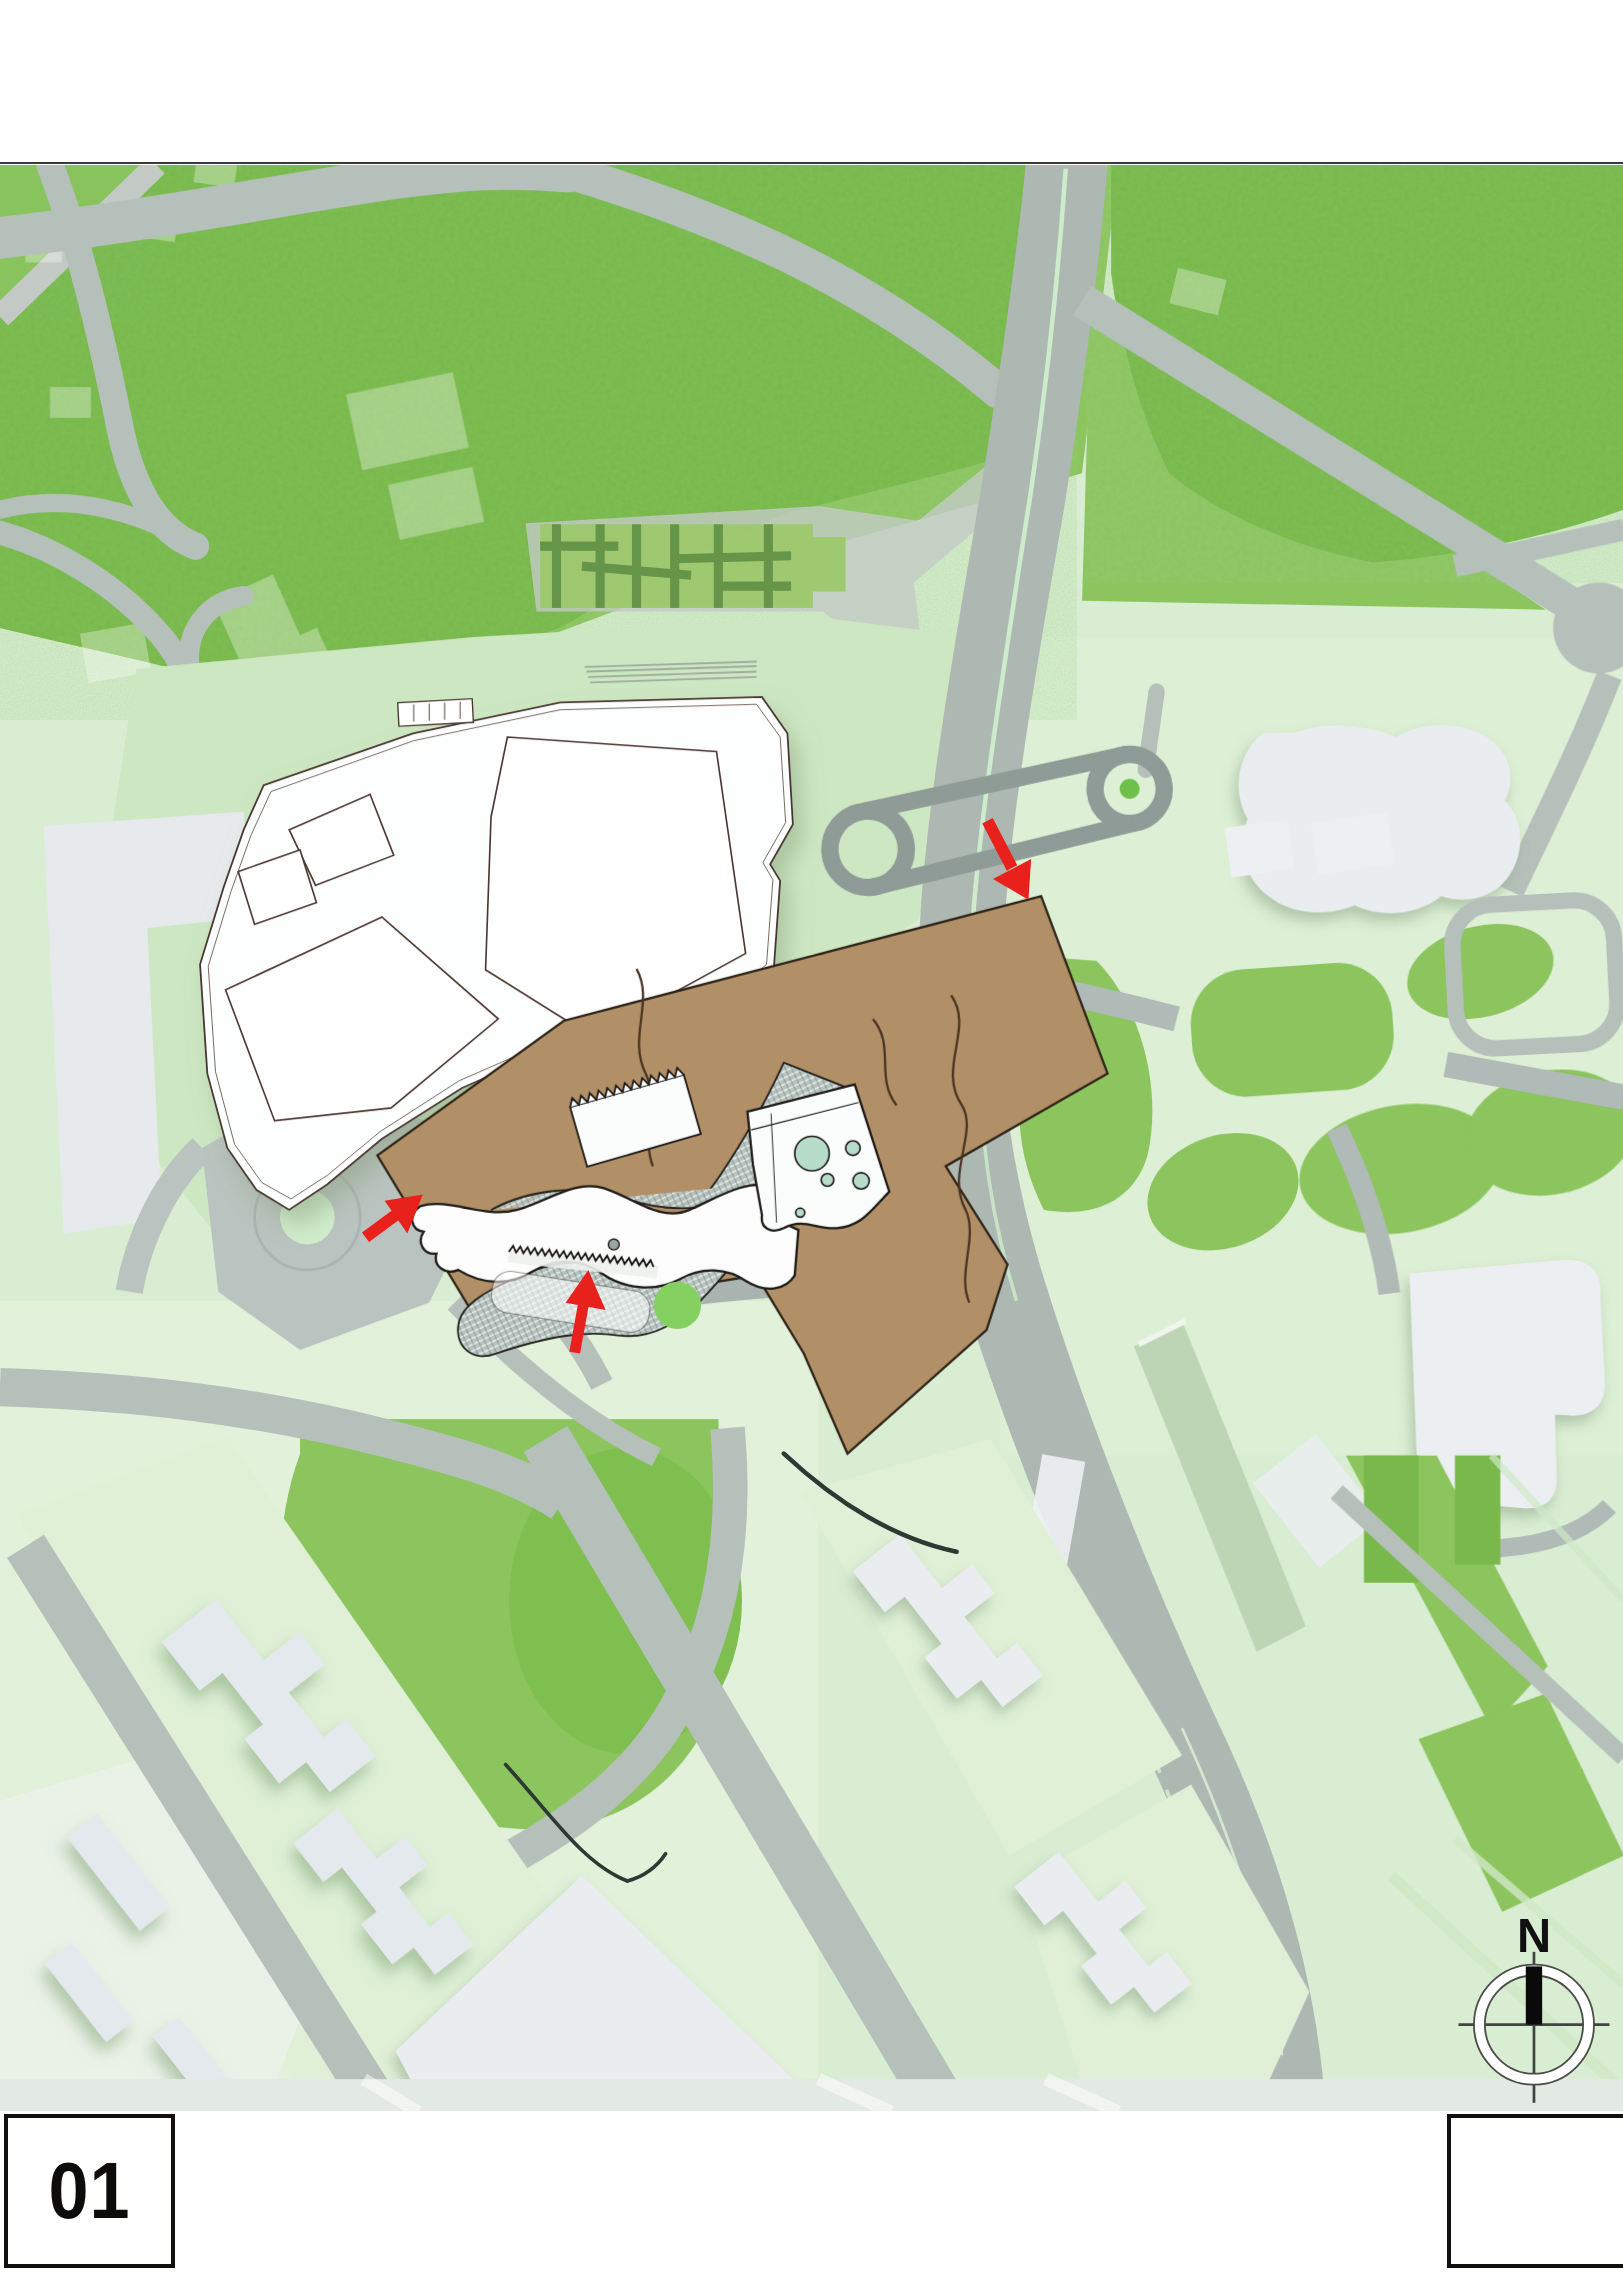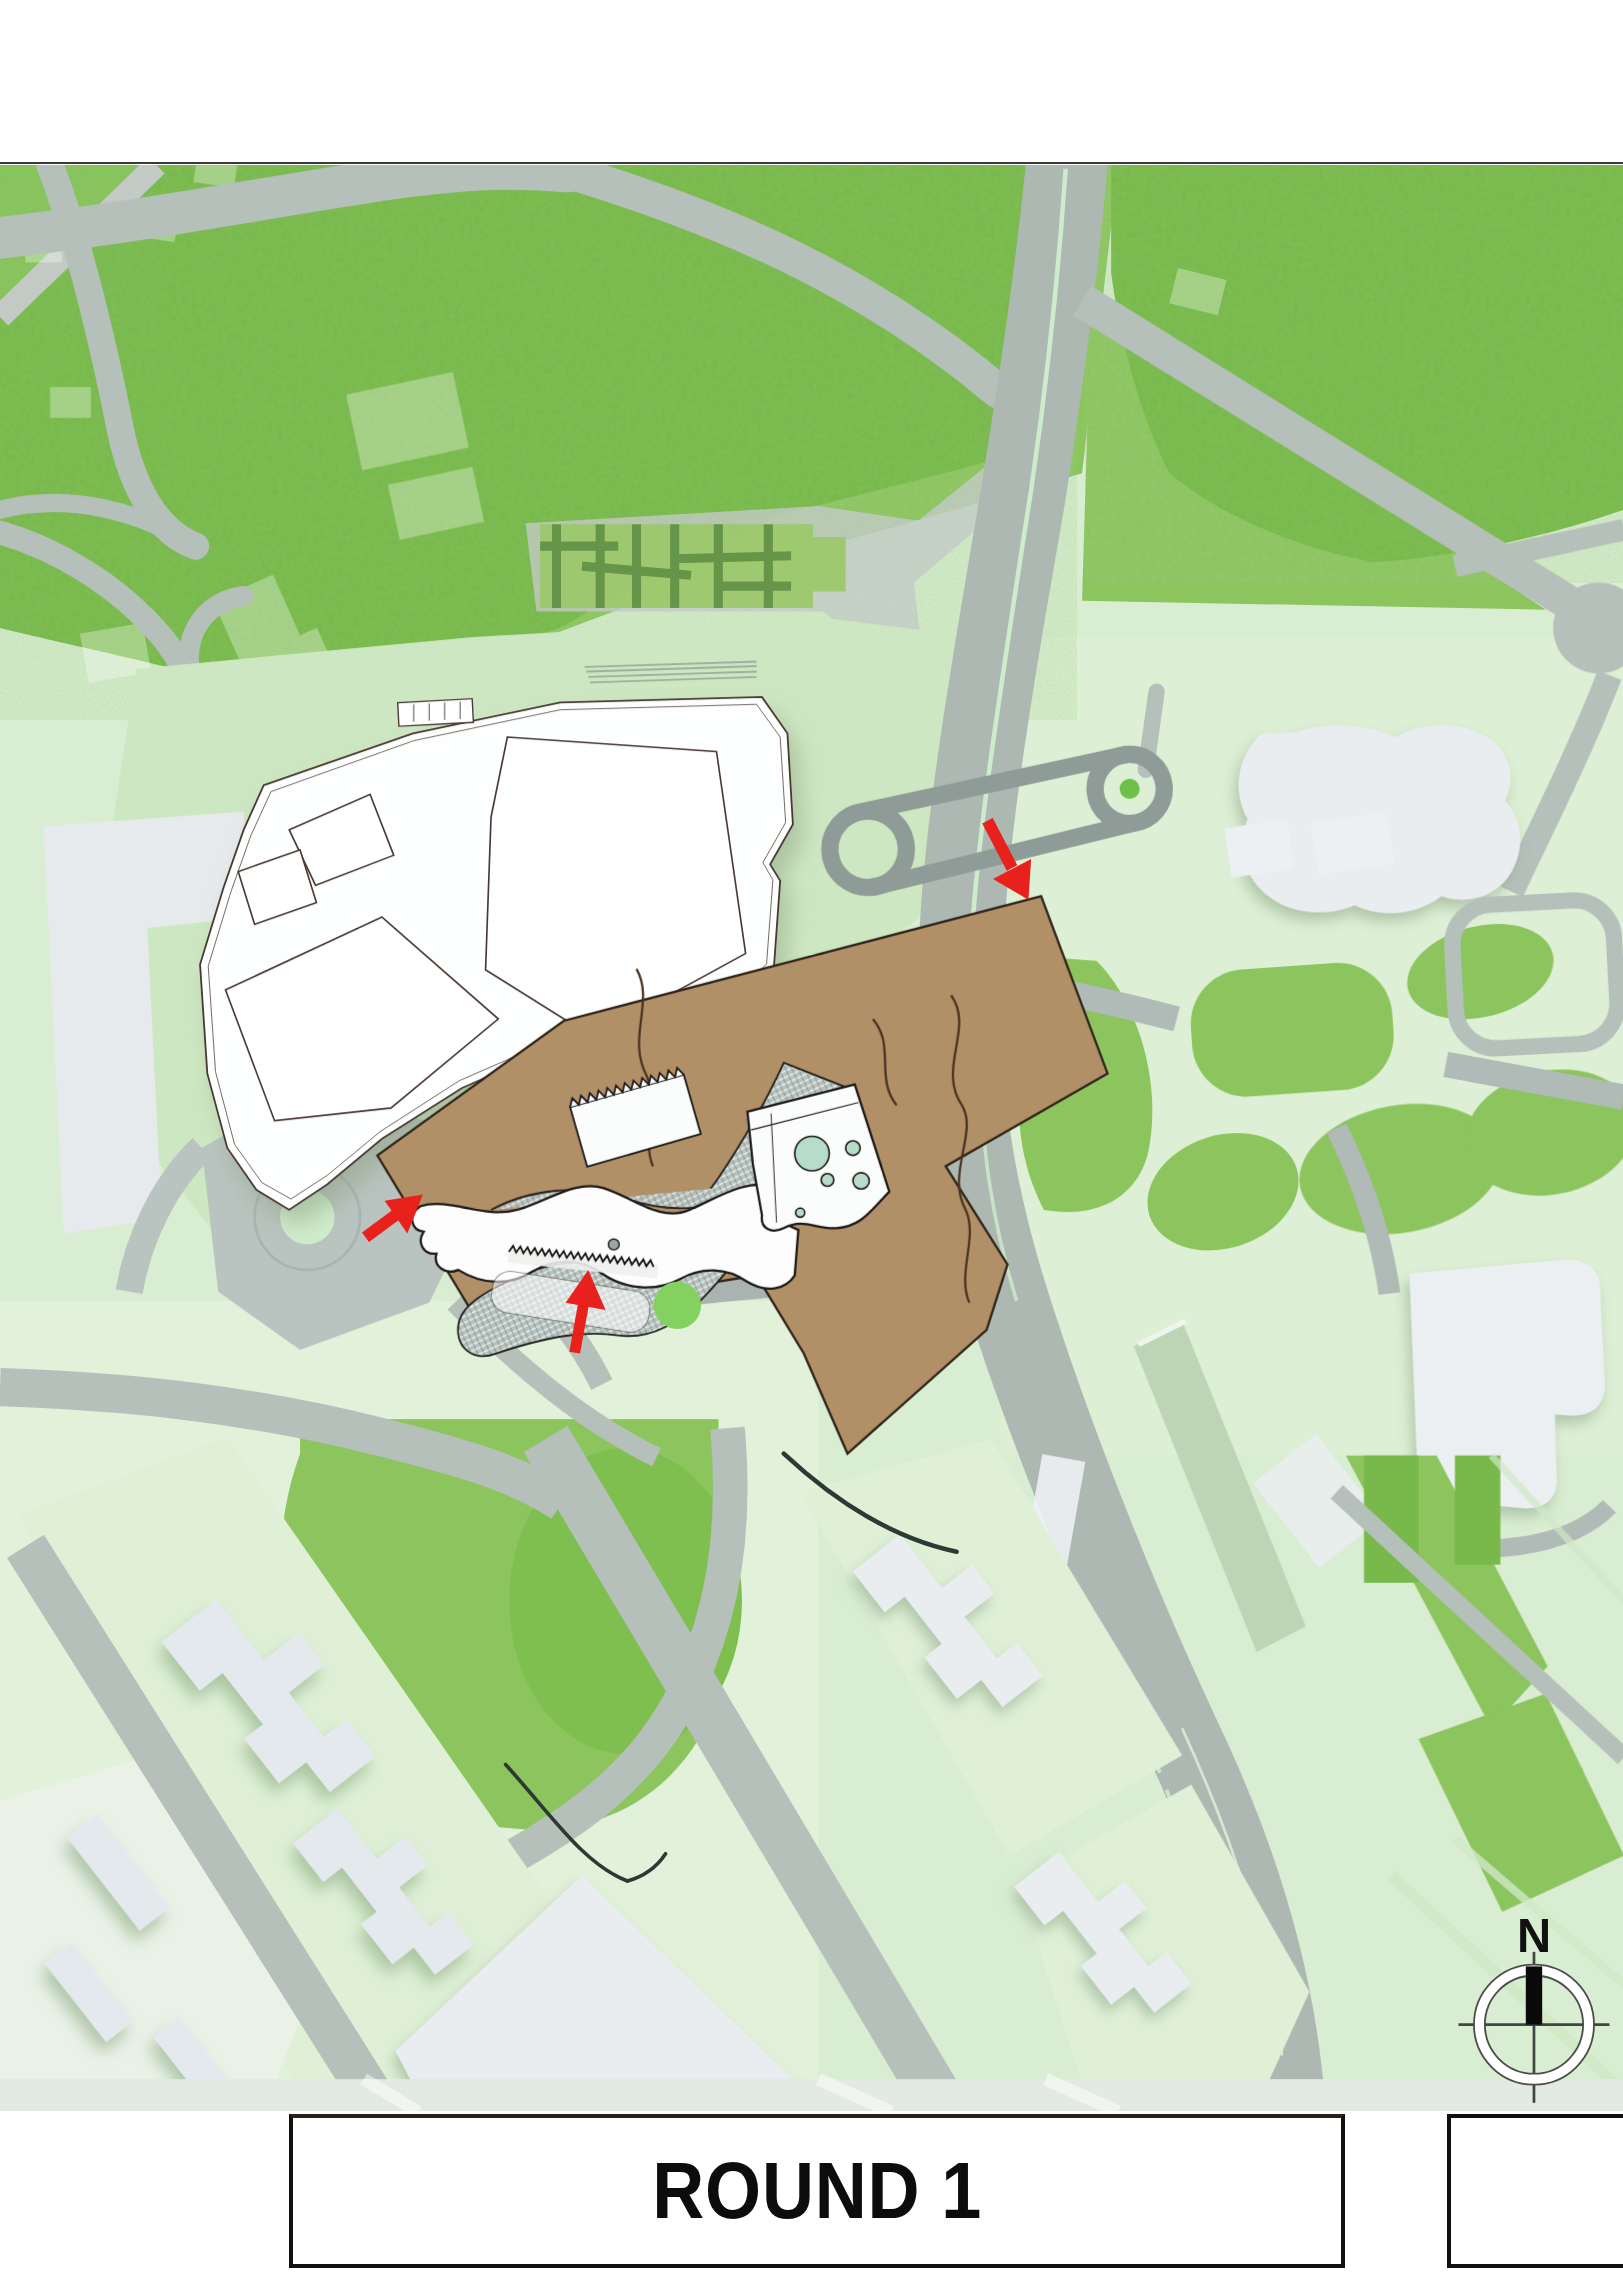--- a/index.html
+++ b/index.html
@@ -387,22 +387,22 @@
         <circle cx="1687" cy="2226" r="54" fill="none" stroke="#4c4c48" stroke-width="2"></circle>
         <rect x="1678" y="2162" width="18" height="64" fill="#0a0a0a"></rect>
         <text x="1687" y="2146" text-anchor="middle" font-size="52" font-weight="bold" fill="#111111">N</text>
       </g>
 
     </g>
   </svg>
   </div>
 
   <div class="titlebar">
-    <div class="tb-box title box-title">
-      <span class="tb-text">ROUND 1</span>
+    <div class="tb-box box-number">
+      <span class="tb-text">01</span>
     </div>
     <div class="tb-box box-notes">
       <span class="tb-text"></span>
     </div>
   </div>
 
 </div>
 
 
 </body></html>

